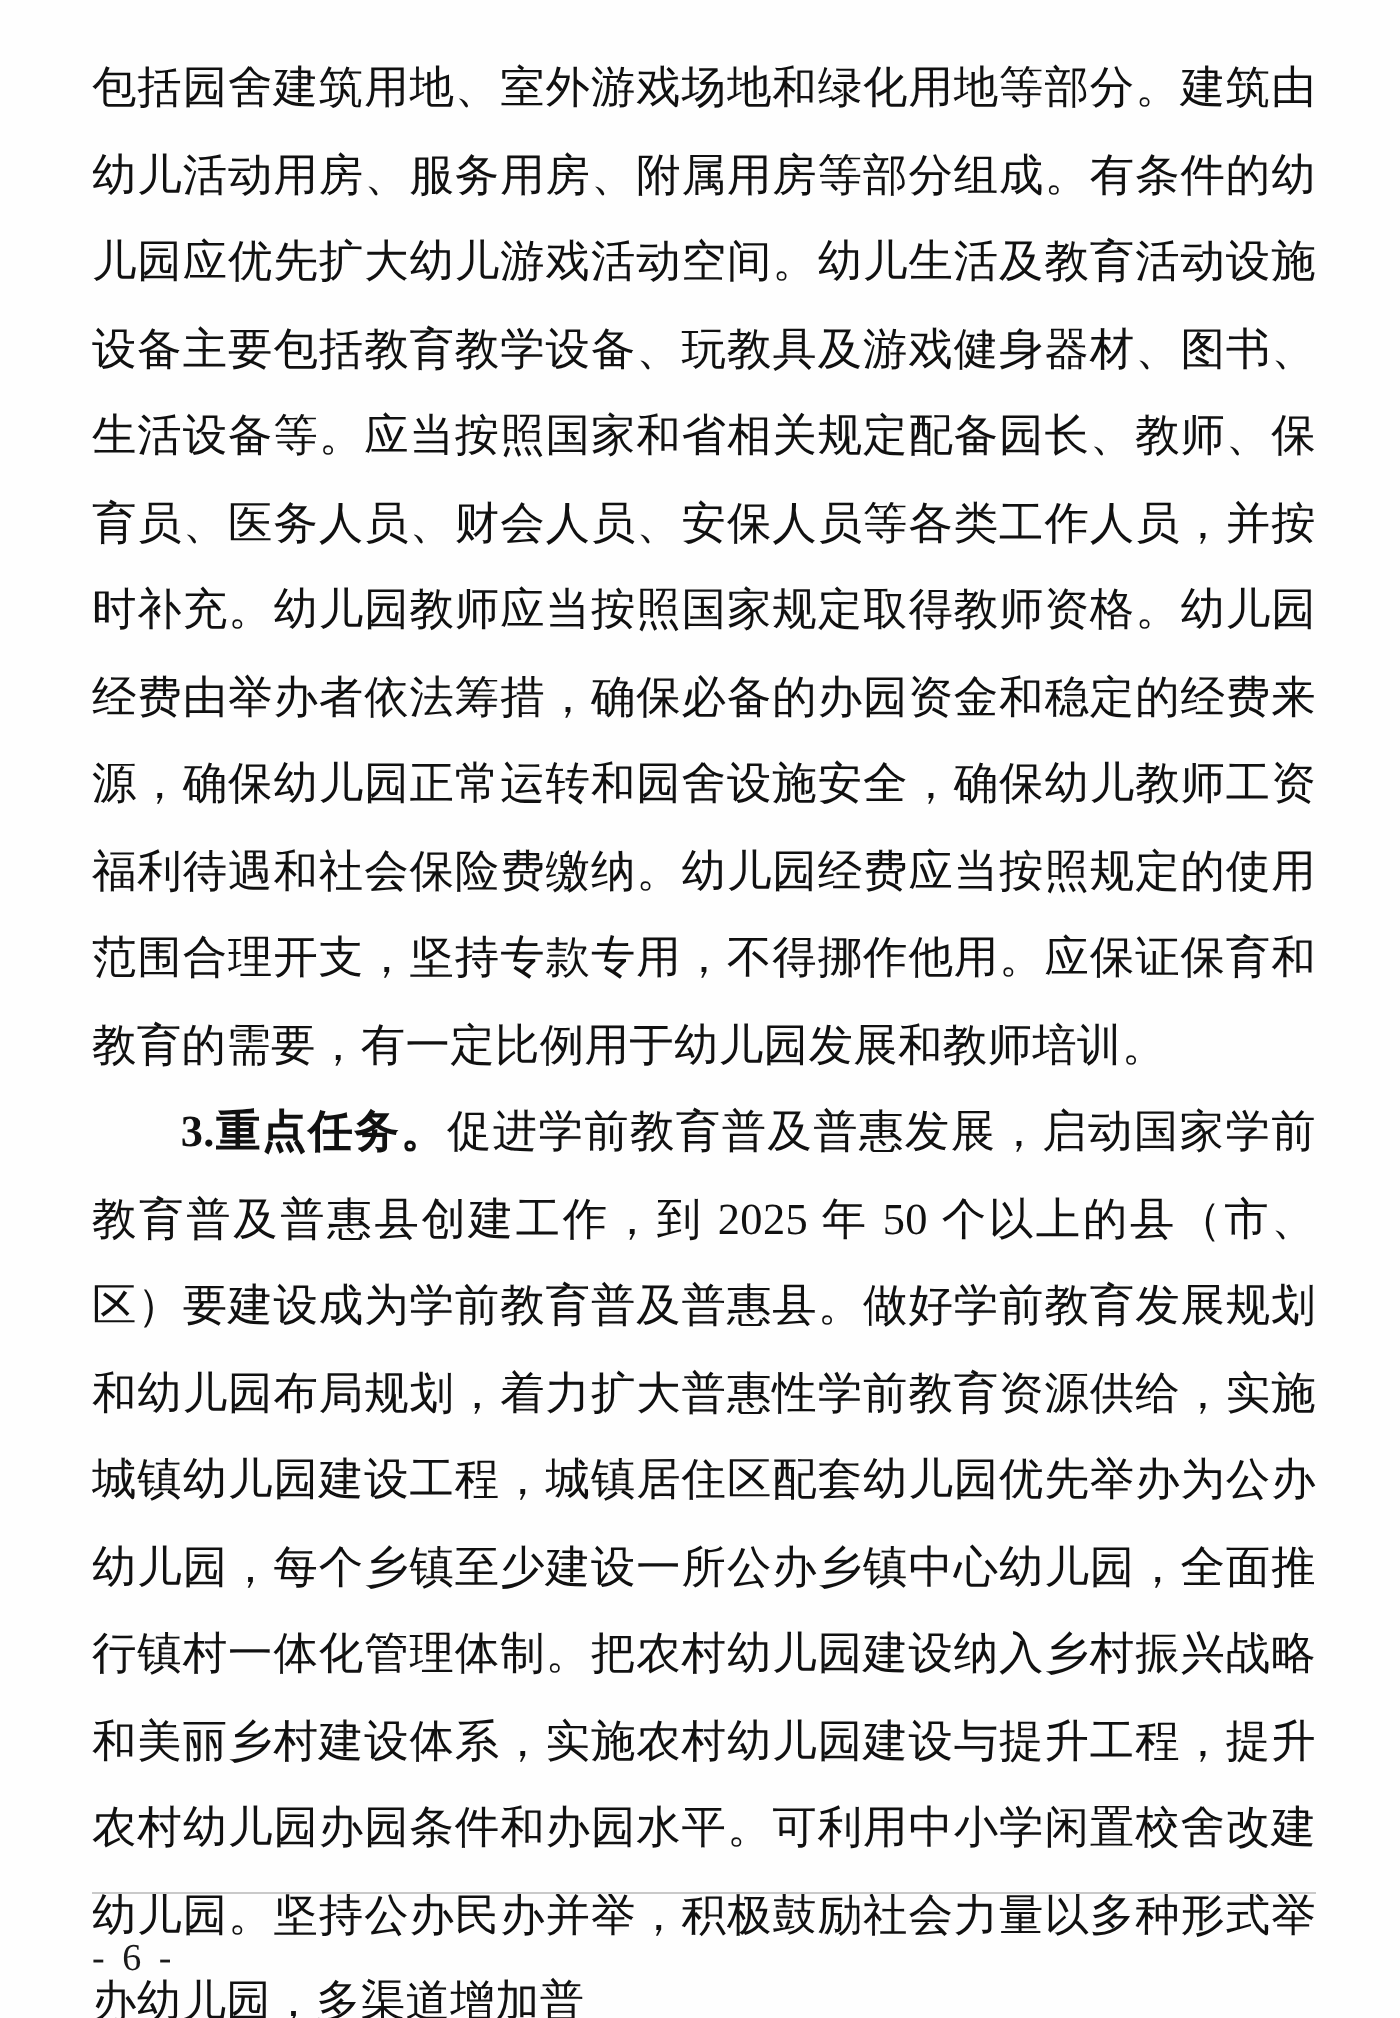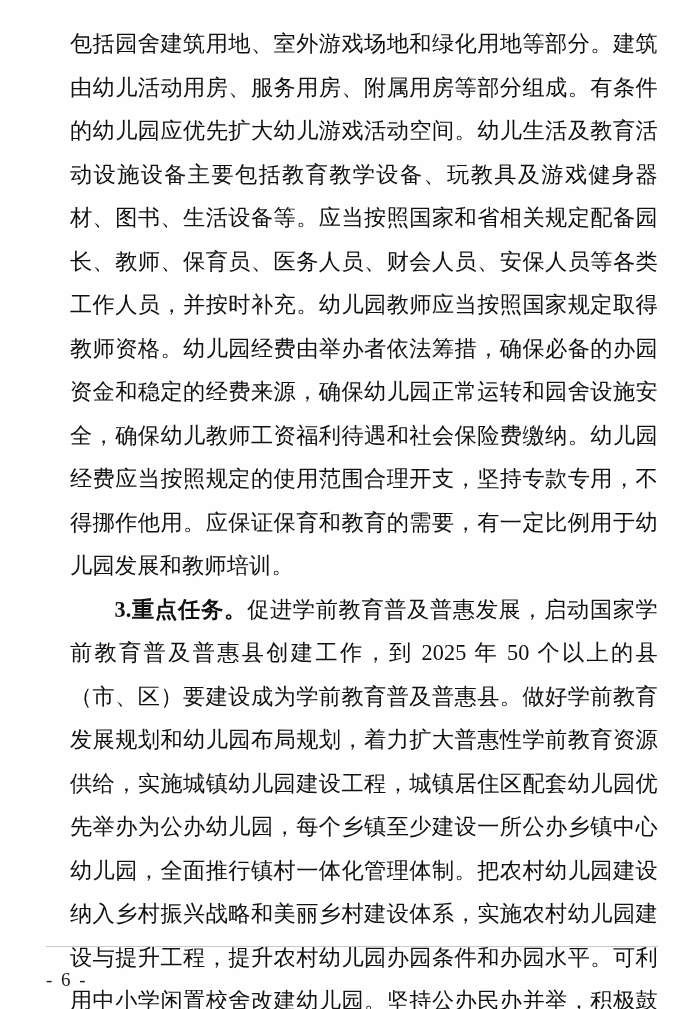--- a/index.html
+++ b/index.html
@@ -12,21 +12,21 @@
     height: 1009px;
     font-family: "Liberation Serif", "DejaVu Serif", serif;
     color: #1a1a1a;
     position: relative;
     overflow: hidden;
   }
   .page {
     width: 700px;
     height: 1009px;
     box-sizing: border-box;
-    padding: 22px 42px 0 70px;
+    padding: 22px 42px 0 46px;
     position: relative;
     background: #fefefe;
   }
   .doc-body {
     font-size: 22.2px;
     line-height: 43.5px;
     text-align: justify;
     text-justify: inter-ideograph;
     letter-spacing: 0.2px;
     color: #111111;

